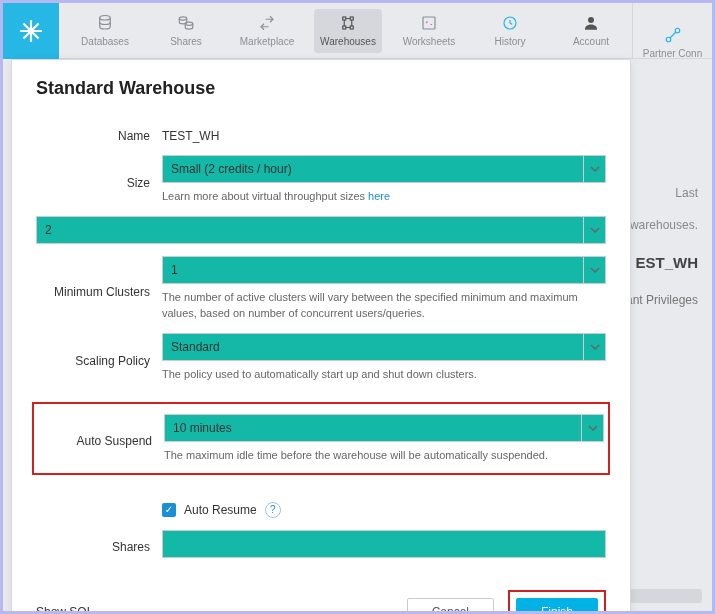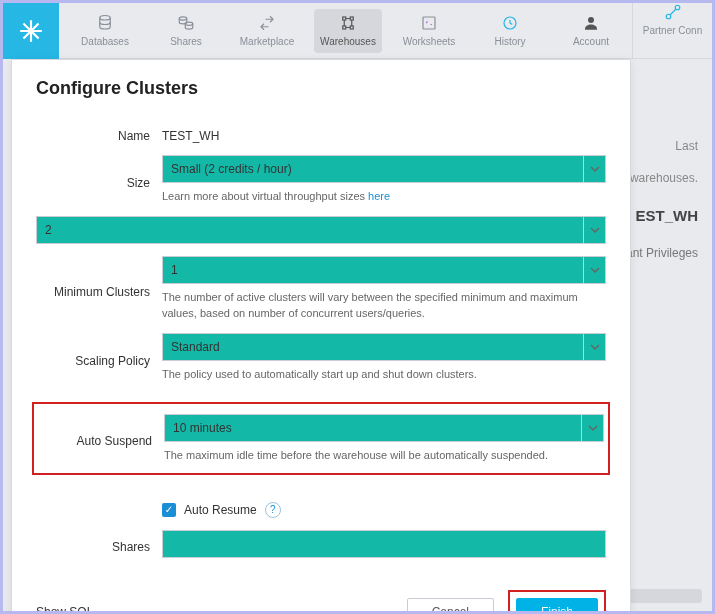--- a/index.html
+++ b/index.html
@@ -55,21 +55,21 @@
   }
   .nav-item svg { width: 18px; height: 18px; }
   .nav-item-label { font-size: 10px; }
   .partner-area {
     border-left: 1px solid #d5d7dc;
     height: 56px;
     width: 80px;
     display: flex;
     flex-direction: column;
     align-items: center;
-    justify-content: flex-start;
+    justify-content: flex-end;
     color: #8a8f98;
     font-size: 10px;
     gap: 2px;
   }
   
   .bg-page {
     position: absolute;
     top: 56px;
     left: 0;
     right: 0;
@@ -79,21 +79,21 @@
     font-size: 12px;
   }
   .bg-right {
     position: absolute;
     right: 14px;
     top: 80px;
     text-align: right;
     color: #888;
     font-size: 12px;
   }
-  .bg-right .last { margin-bottom: 18px; }
+  .bg-right .last { margin-bottom: 18px; margin-top: 47px; }
   .bg-right .wh-name { color: #444; font-size: 15px; font-weight: bold; margin: 22px 0 22px 0; }
   .bg-right .grant { color: #777; font-size: 12px; }
   .bg-scroll {
     position: absolute;
     left: 10px;
     right: 10px;
     bottom: 8px;
     height: 14px;
     background: #d5d7dc;
     border-radius: 3px;
@@ -338,21 +338,21 @@
     <div class="grant">
       <span>Grant Privileges</span>
     </div>
   </div>
   <div class="bg-scroll">
     <div class="bg-scroll-thumb"></div>
   </div>
 </div>
 
 <div class="modal">
-  <h2>Configure Clusters</h2>
+  <h2>Standard Warehouse</h2>
 
   <div class="form-row">
     <div class="form-label">Name</div>
     <div class="form-control-wrap">
       <div class="value-text">TEST_WH</div>
     </div>
   </div>
 
   <div class="form-row">
     <div class="form-label">Size</div>

